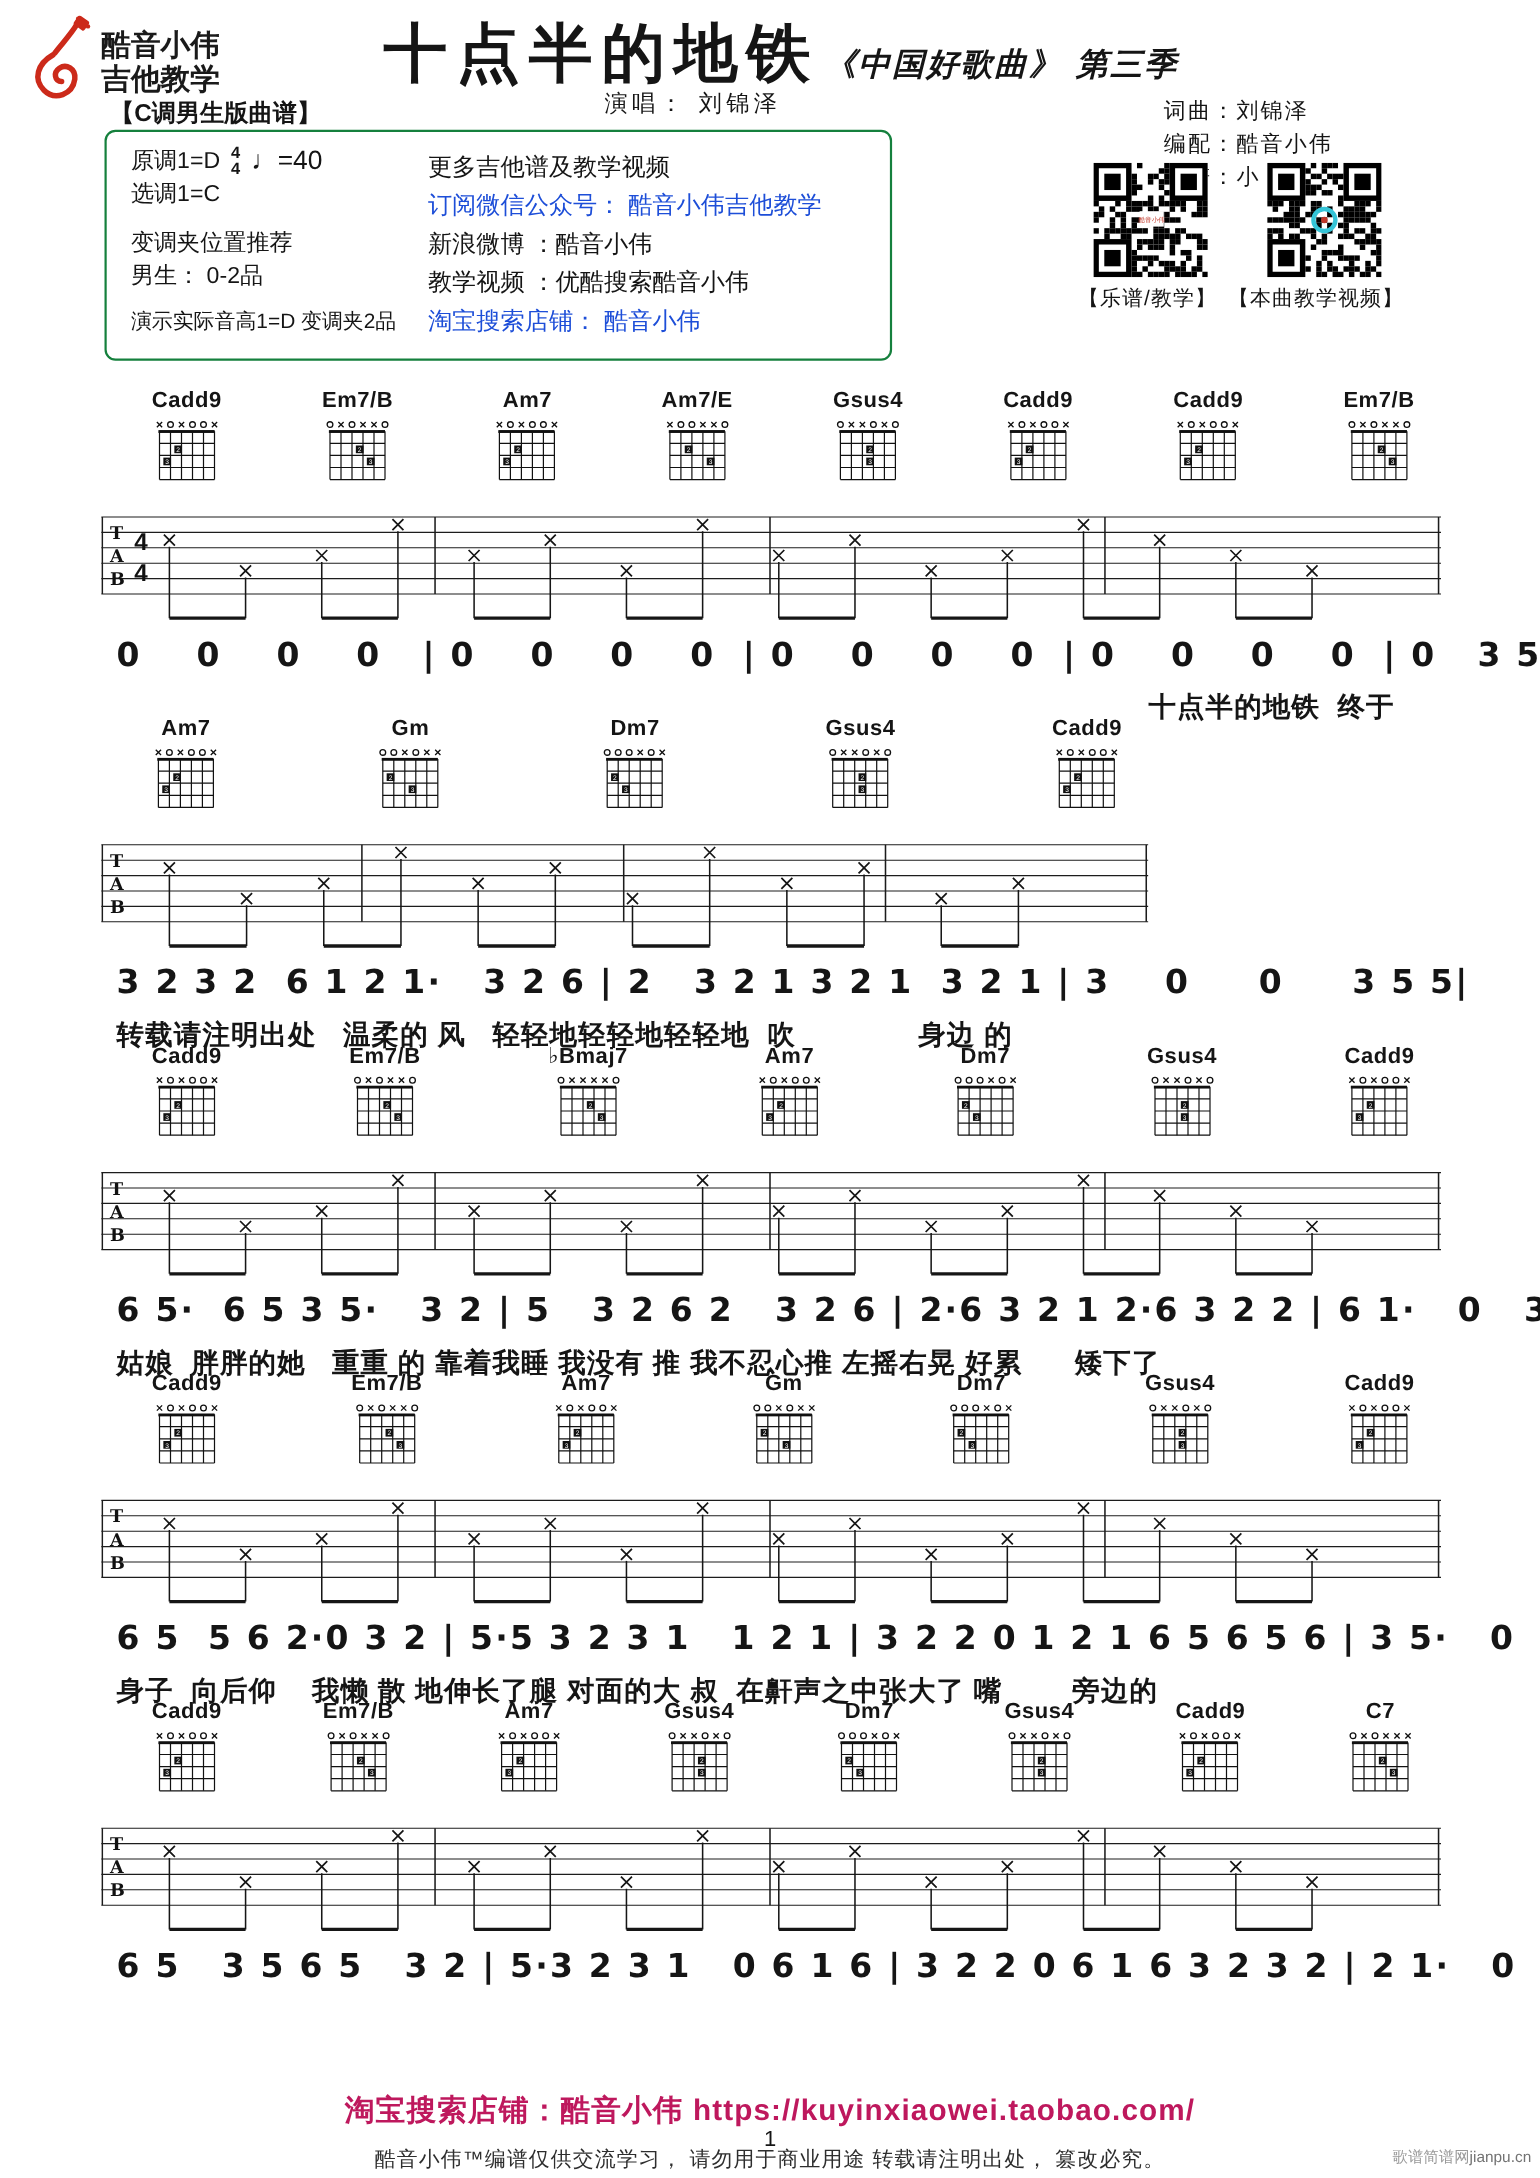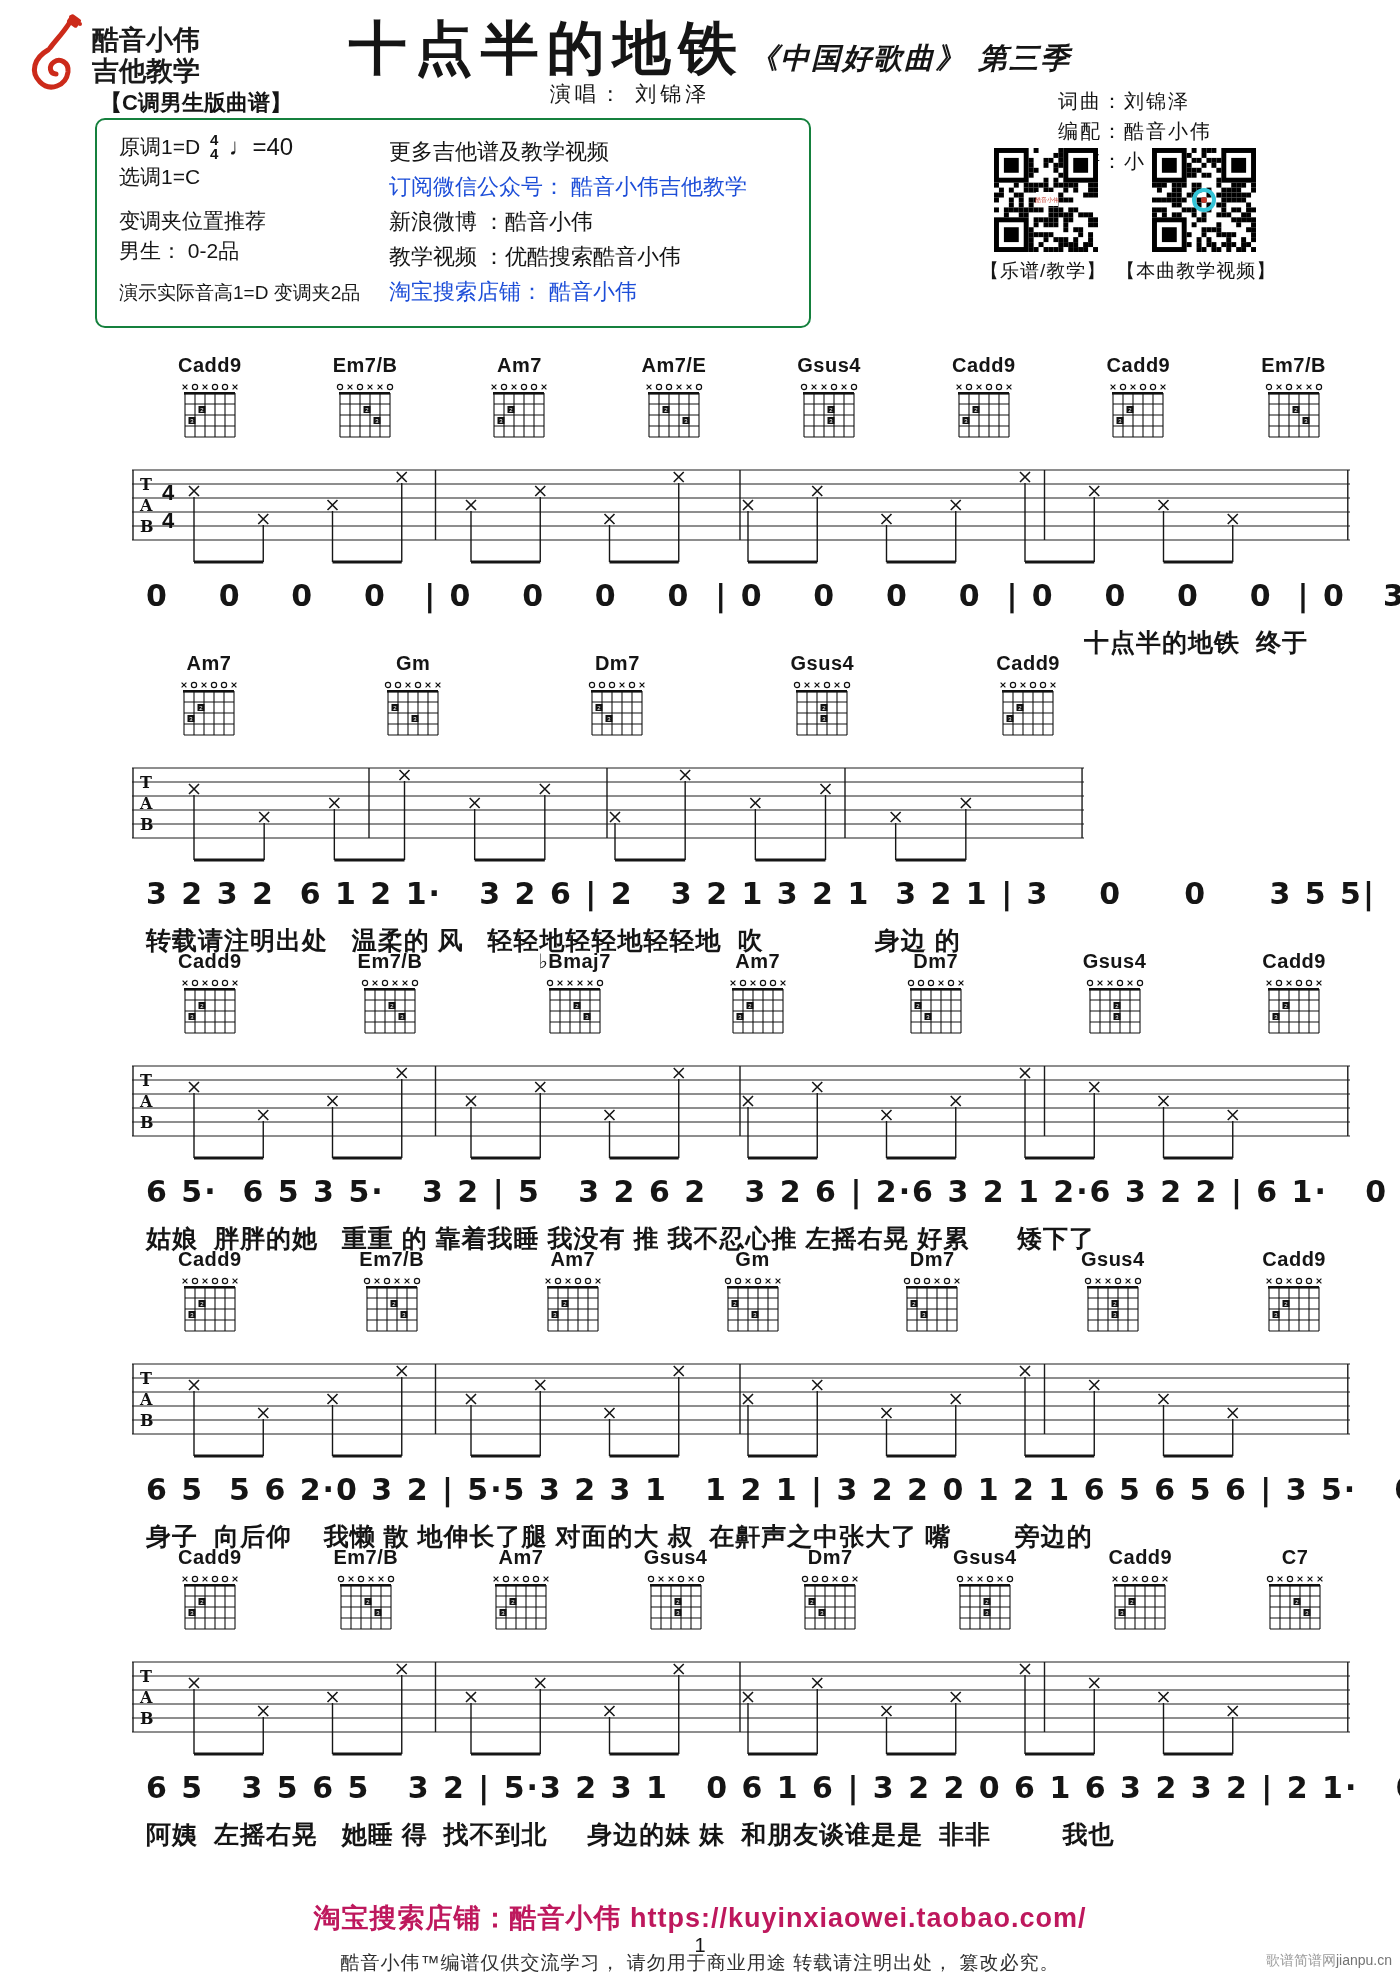--- a/index.html
+++ b/index.html
@@ -22,21 +22,21 @@
   .frac{display:inline-flex;flex-direction:column;align-items:center;font-size:15px;line-height:14px;font-weight:bold;}
   .box-right{position:absolute;left:292px;top:14px;font-size:22px;line-height:35px;}
   .red{color:#1d4ed8;}
   .small-line{font-size:19px;margin-top:12px;}
   
   .qr1{position:absolute;left:994px;top:148px;}
   .qr2{position:absolute;left:1152px;top:148px;}
   .qr-captions{position:absolute;left:980px;top:258px;width:300px;font-size:19px;letter-spacing:1px;display:flex;gap:10px;}
   
   .systems{position:absolute;left:92px;top:362px;width:1230px;}
-  .system{position:relative;margin-left:40px;}
+  .system{position:relative;}
   .chords-row{display:flex;justify-content:space-between;align-items:flex-end;height:96px;padding:0 30px 0 46px;}
   .chord{text-align:center;}
   .chord-name{font-size:20px;font-weight:bold;letter-spacing:0.5px;margin-bottom:1px;}
   .staff-wrap{height:120px;}
   .notes-line{height:48px;font-size:30px;font-weight:bold;letter-spacing:2px;white-space:pre;
               font-family:"DejaVu Sans","Liberation Sans",sans-serif;padding-left:14px;}
   .lyrics-line{height:34px;font-size:25px;letter-spacing:1px;white-space:pre;padding-left:14px;font-weight:bold;}
   .system-0 .lyrics-line{padding-left:952px;}
   
   .shop-line{position:absolute;left:0;top:1900px;width:100%;text-align:center;
@@ -1577,21 +1577,20 @@
             <line x1="893" y1="104" x2="962.25" y2="104" stroke="#161616" stroke-width="3"></line>
             <path d="M957.25 28 L967.25 38 M957.25 38 L967.25 28" stroke="#161616" stroke-width="1.6"></path>
             <line x1="962.25" y1="39" x2="962.25" y2="104" stroke="#161616" stroke-width="1.4"></line>
             <path d="M1026.5 42 L1036.5 52 M1026.5 52 L1036.5 42" stroke="#161616" stroke-width="1.6"></path>
             <line x1="1031.5" y1="53" x2="1031.5" y2="104" stroke="#161616" stroke-width="1.4"></line>
             <line x1="1031.5" y1="104" x2="1100.75" y2="104" stroke="#161616" stroke-width="3"></line>
             <path d="M1095.75 56 L1105.75 66 M1095.75 66 L1105.75 56" stroke="#161616" stroke-width="1.6"></path>
             <line x1="1100.75" y1="67" x2="1100.75" y2="104" stroke="#161616" stroke-width="1.4"></line>
           </svg></div>
         <div class="notes-line">6 5   3 5 6 5   3 2 | 5·3 2 3 1   0 6 1 6 | 3 2 2 0 6 1 6 3 2 3 2 | 2 1·   0   0 5 6|</div>
-        <div class="lyrics-line">阿姨  左摇右晃   她睡 得  找不到北     身边的妹 妹  和朋友谈谁是是  非非         我也</div>
       </div>
     </div>
 
   <div class="shop-line">淘宝搜索店铺：酷音小伟 https://kuyinxiaowei.taobao.com/</div>
   <div class="page-num">1</div>
   <div class="copyright">酷音小伟™编谱仅供交流学习， 请勿用于商业用途 转载请注明出处， 篡改必究。</div>
   <div class="watermark">
     <span>歌谱简谱网</span><span class="wl">jianpu.cn</span>
   </div>
 

